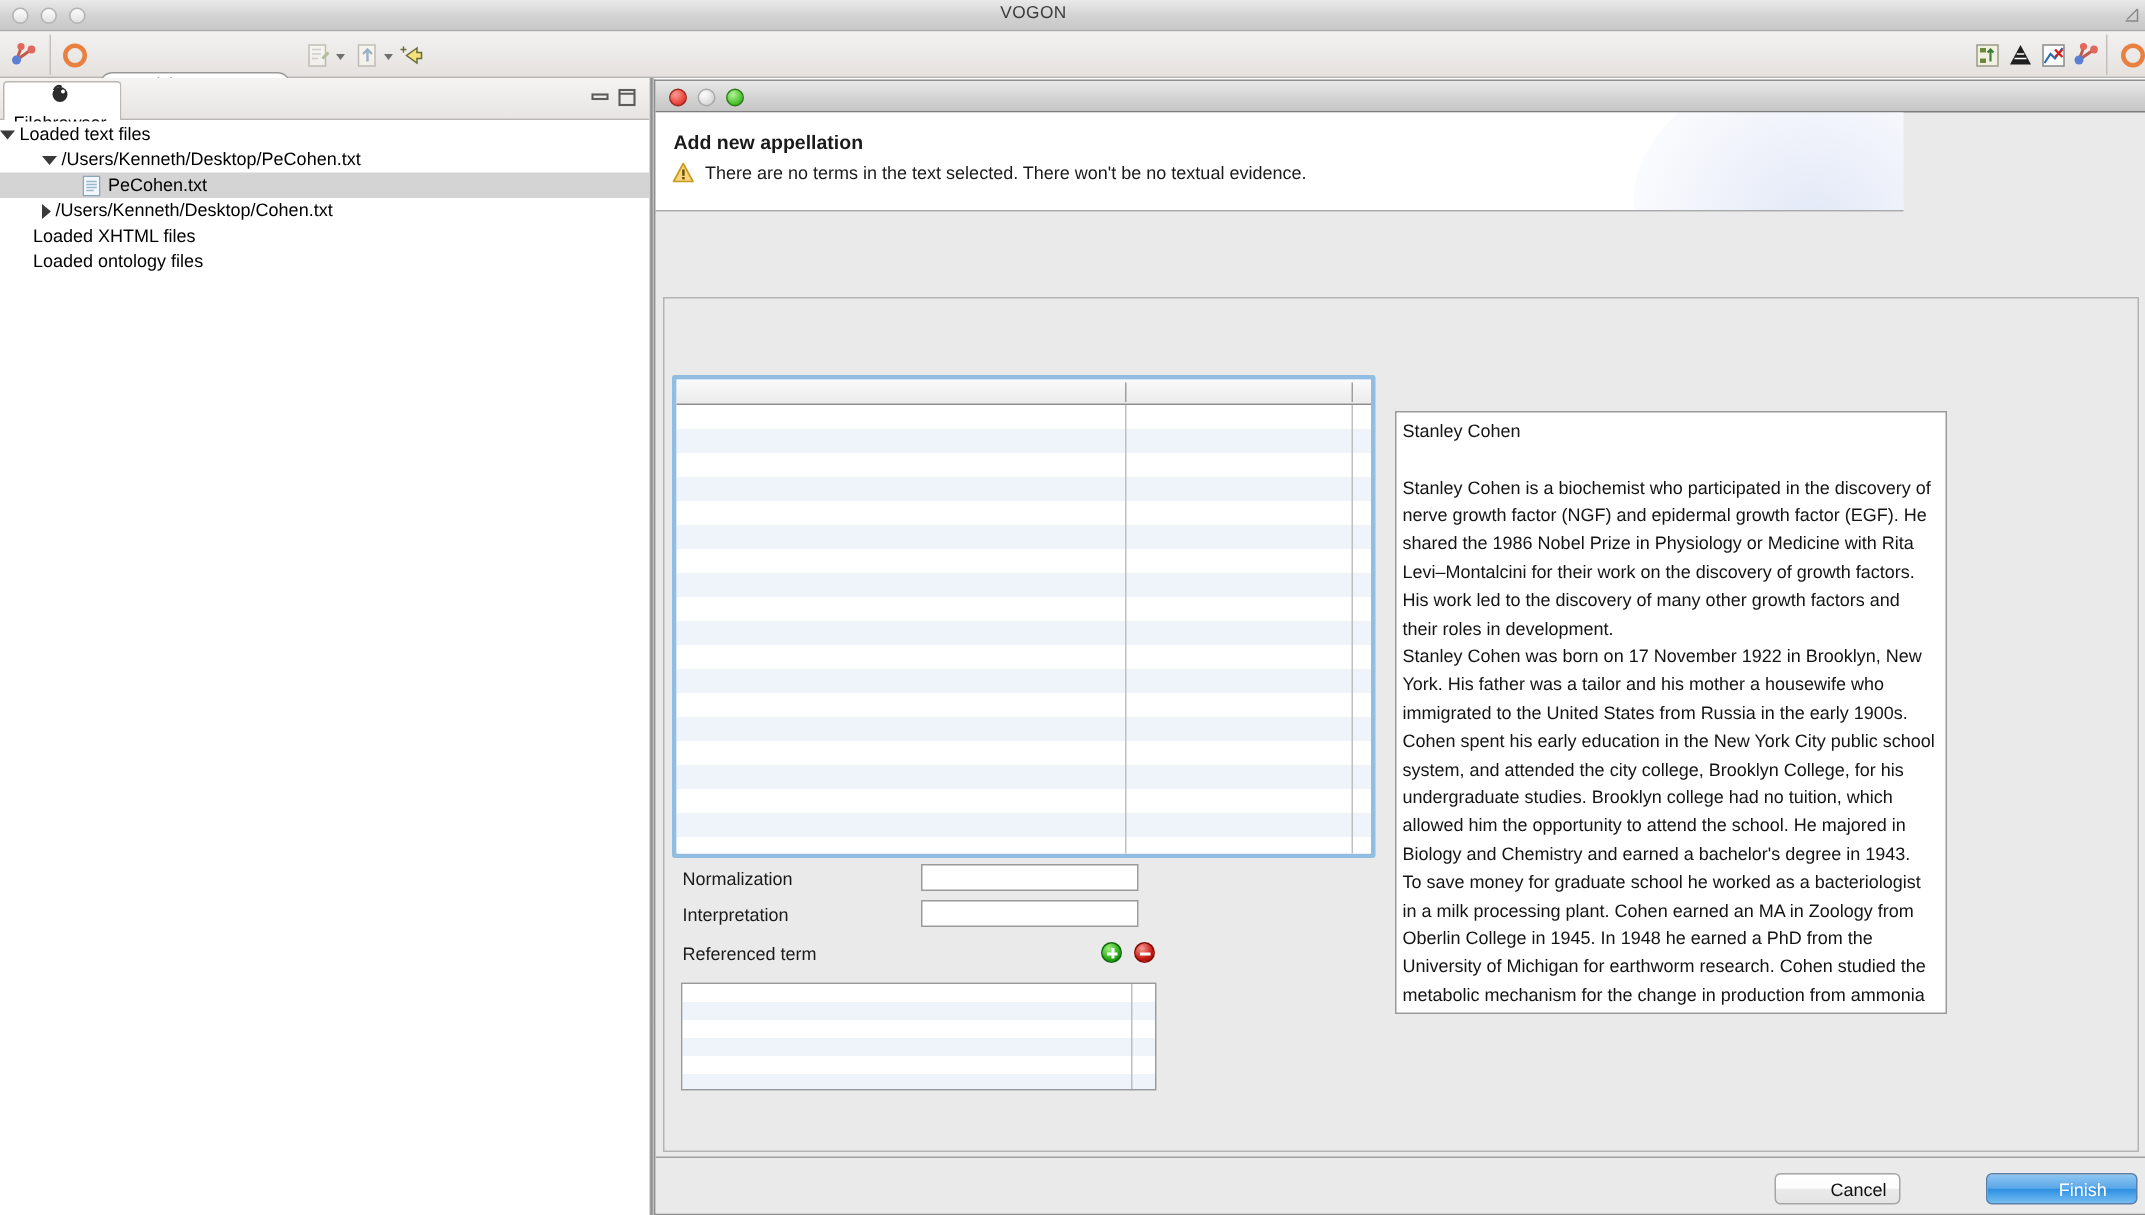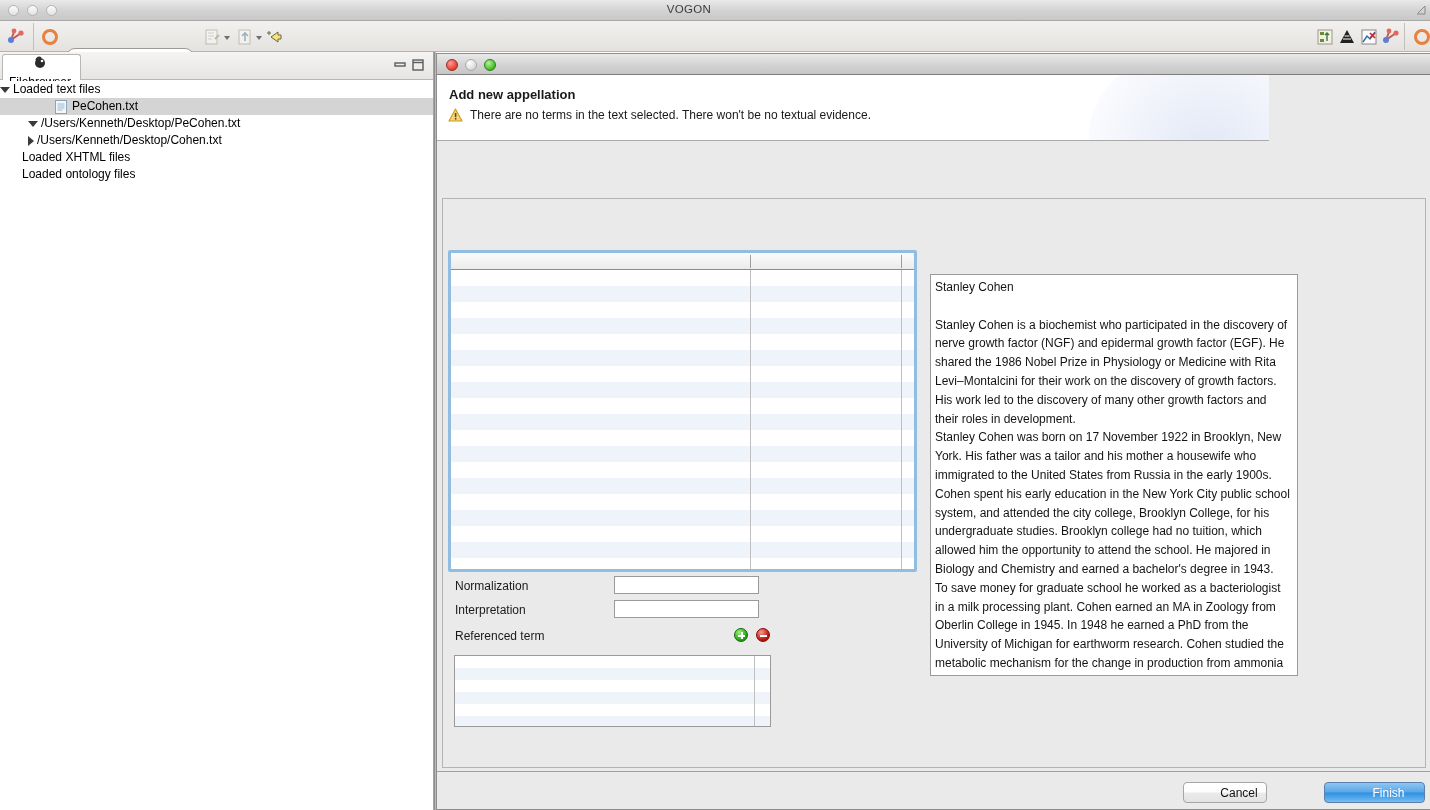--- a/index.html
+++ b/index.html
@@ -594,36 +594,36 @@
     </div>
   </div>
 
   <div class="tree">
 
     <div class="tree-row" style="">
       <span class="twisty open"></span>
       <span>Loaded text files</span>
     </div>
 
+    <div class="tree-row" style="padding-left:28px;">
+      <span class="twisty open"></span>
+      <span>/Users/Kenneth/Desktop/PeCohen.txt</span>
+    </div>
+
     <div class="tree-row selected" style="padding-left:55px;">
       <span class="file-icon">
         <svg width="12" height="14" viewBox="0 0 12 14">
             <rect x="0.5" y="0.5" width="11" height="13" fill="#f2f7fb" stroke="#8aa4b8"></rect>
             <line x1="2.5" y1="4" x2="9.5" y2="4" stroke="#9ab8cc"></line>
             <line x1="2.5" y1="6" x2="9.5" y2="6" stroke="#9ab8cc"></line>
             <line x1="2.5" y1="8" x2="9.5" y2="8" stroke="#9ab8cc"></line>
             <line x1="2.5" y1="10" x2="7.5" y2="10" stroke="#9ab8cc"></line>
           </svg>
       </span>
       <span>PeCohen.txt</span>
-    </div>
-
-    <div class="tree-row" style="padding-left:28px;">
-      <span class="twisty open"></span>
-      <span>/Users/Kenneth/Desktop/PeCohen.txt</span>
     </div>
 
     <div class="tree-row" style="padding-left:28px;">
       <span class="twisty closed"></span>
       <span>/Users/Kenneth/Desktop/Cohen.txt</span>
     </div>
 
     <div class="tree-row" style="padding-left:22px;">
       <span>Loaded XHTML files</span>
     </div>

